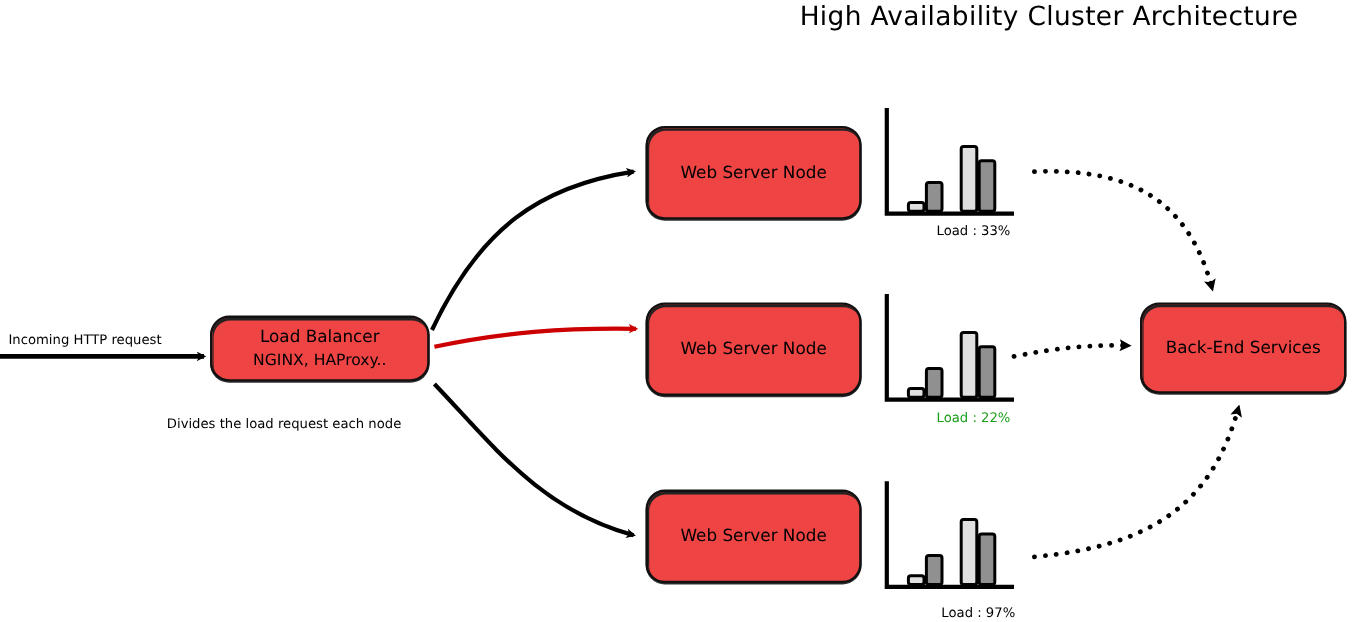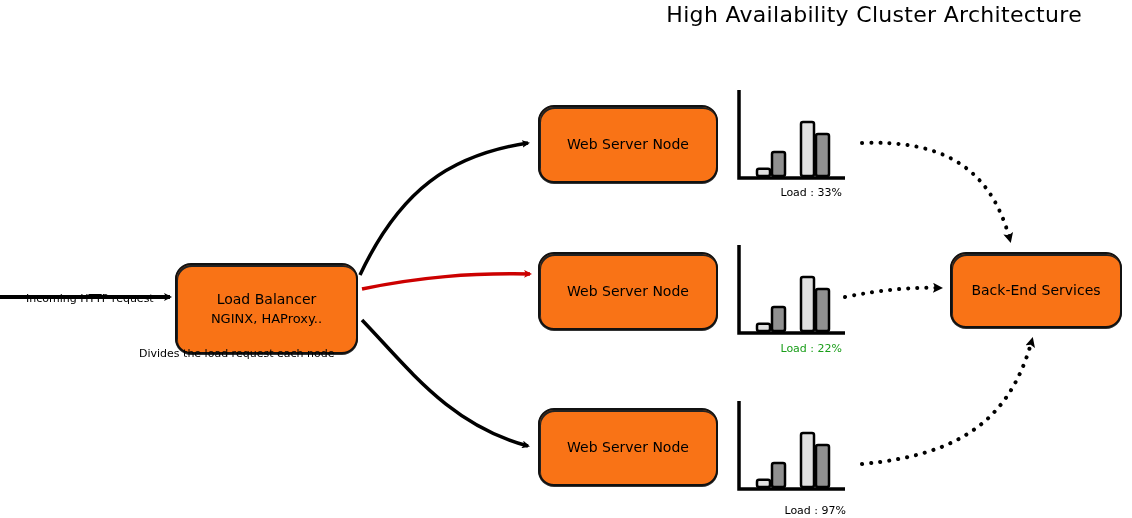--- a/index.html
+++ b/index.html
@@ -1,21 +1,21 @@
 <!DOCTYPE html>
 <html><head>
 <meta charset="utf-8">
 <style>
   html, body { margin: 0; padding: 0; background: #ffffff; }
   body { width: 1132px; height: 518px; position: relative; overflow: hidden;
          font-family: "DejaVu Sans", sans-serif; color: #000; }
   #canvas { position: absolute; left: 0; top: 0; }
   .title { position: absolute; left: 0; width: 1082px; top: 2px; text-align: right;
            font-size: 22px; letter-spacing: 0.3px; }
-  .box { position: absolute; background: #f97316; border: 2px solid #111;
+  .box { position: absolute; background: #ef4444; border: 2px solid #111;
          border-radius: 16px; box-sizing: border-box; display: flex; flex-direction: column;
          align-items: center; justify-content: center; box-shadow: 1px 2px 0 #222 inset, 0 1px 0 #333; }
   .box .main { font-size: 14px; }
   .box .sub { font-size: 13px; margin-top: 4px; }
   .label { position: absolute; font-size: 11px; white-space: nowrap; }
   .load { position: absolute; font-size: 11px; width: 110px; text-align: right; }
 </style>
 </head>
 <body>
 
@@ -62,23 +62,23 @@
         <rect x="757" y="479.8" width="13" height="7.199999999999999" rx="2" fill="#e0e0e0" stroke="#000" stroke-width="2.5"></rect>
         <rect x="772" y="463" width="13" height="24" rx="2" fill="#909090" stroke="#000" stroke-width="2.5"></rect>
         <rect x="801" y="433" width="13" height="54" rx="2" fill="#e0e0e0" stroke="#000" stroke-width="2.5"></rect>
         <rect x="816" y="445" width="13" height="42" rx="2" fill="#909090" stroke="#000" stroke-width="2.5"></rect>
       </g>
     </g>
 </svg>
 
 <div class="title">High Availability Cluster Architecture</div>
 
-<div class="label" style="left:26px; top:277px;margin-top:15px;">Incoming HTTP request</div>
+<div class="label" style="left:7px; top:277px;">Incoming HTTP request</div>
 
-<div class="box" style="left:175px; top:263px; width:183px; height:91px;">
+<div class="box" style="left:175px; top:263px; width:183px; height:55px;">
   <div class="main">Load Balancer</div>
   <div class="sub">NGINX, HAProxy..</div>
 </div>
 <div class="label" style="left:139px; top:347px;">Divides the load request each node</div>
 
 <div class="box" style="left:538px; top:105px; width:180px; height:78px;">
   <div class="main">Web Server Node</div>
 </div>
 <div class="box" style="left:538px; top:252px; width:180px; height:78px;">
   <div class="main">Web Server Node</div>

